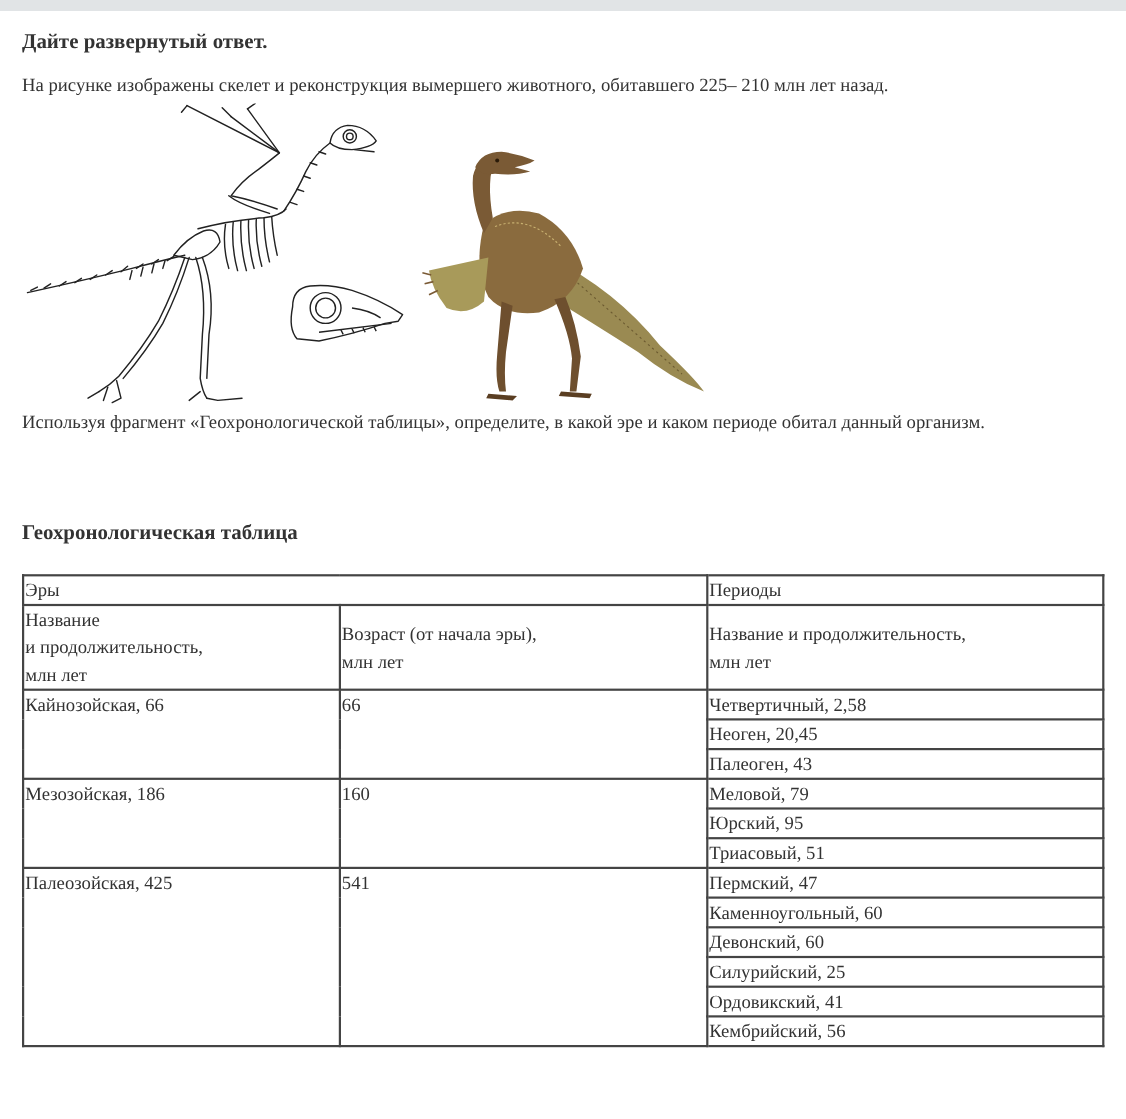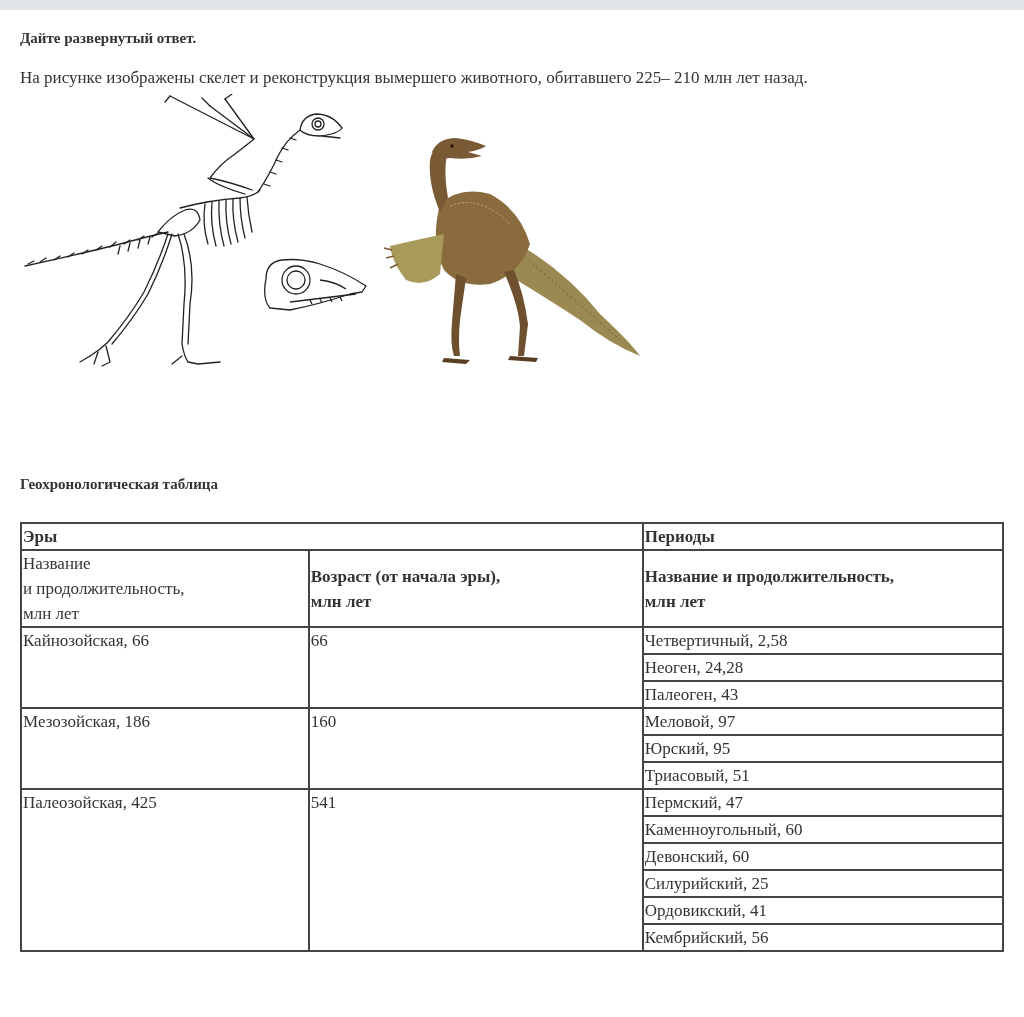--- a/index.html
+++ b/index.html
@@ -2,42 +2,42 @@
 <html><head>
 <meta charset="utf-8">
 <style>
   html, body { margin: 0; padding: 0; background: #ffffff; }
   body {
     width: 1024px; height: 1017px; position: relative; overflow: hidden;
     font-family: "Liberation Serif", "DejaVu Serif", serif;
     color: #333333;
   }
   .topbar { position: absolute; left: 0; top: 0; width: 1024px; height: 10px; background: #e1e4e6; }
-  .heading-bold { font-weight: bold; font-size: 15px; line-height: 25px; color: #333; margin: 0; }
+  .heading-bold { font-weight: bold; font-size: 19px; line-height: 25px; color: #333; margin: 0; }
   .para { font-size: 17px; line-height: 25px; margin: 0; color: #333; }
   #task-heading { position: absolute; left: 20px; top: 26px; }
   #intro { position: absolute; left: 20px; top: 65px; }
   #figure { position: absolute; left: 20px; top: 94px; width: 640px; height: 276px; }
   #question { position: absolute; left: 20px; top: 371px; width: 990px; }
   #table-title { position: absolute; left: 20px; top: 472px; }
 
   table.geo {
     position: absolute; left: 20px; top: 522px;
     width: 984px; border-collapse: collapse;
     font-size: 17px; color: #333;
   }
   table.geo td {
     border: 2px solid #444; padding: 0 1px; vertical-align: top;
     line-height: 25px; height: 23px;
   }
-  table.geo td.bold { font-weight: bold; }
+  table.geo td.bold { font-weight: normal; }
   .col1 { width: 286px; }
   .col2 { width: 332px; }
   .col3 { width: 358px; }
-  .vmid { vertical-align: middle !important; font-weight: bold; }
+  .vmid { vertical-align: middle !important; }
 </style>
 </head>
 <body>
 
 <div class="topbar"></div>
 
 <p id="task-heading" class="heading-bold">Дайте развернутый ответ.</p>
 <p id="intro" class="para">На рисунке изображены скелет и реконструкция вымершего животного, обитавшего  225– 210 млн лет назад.</p>
 
 <div id="figure">
@@ -101,20 +101,21 @@
       <path d="M372,156 L364,154 M374,162 L366,164 M378,170 L370,174" stroke="#7a5a35" stroke-width="1.5"></path>
 
       <path d="M436,180 L432,228 Q430,250 434,262 L440,262 Q438,246 440,226 L446,184 Z" fill="#6e4f2e"></path>
       <path d="M484,178 Q498,210 500,232 L498,262 L504,262 L508,230 Q504,200 494,176 Z" fill="#6e4f2e"></path>
       <path d="M424,264 L450,266 L446,270 L422,268 Z M490,262 L518,264 L516,268 L488,266 Z" fill="#5a3e22"></path>
     </g>
   </svg>
 </div>
 
 <div id="question">
+  <p class="para">Используя фрагмент «Геохронологической таблицы», определите, в какой эре и каком периоде обитал данный организм.</p>
 </div>
 
 <p id="table-title" class="heading-bold">Геохронологическая таблица</p>
 
 <table class="geo">
   <colgroup>
     <col class="col1">
       <col class="col2">
       <col class="col3">
   </colgroup>
@@ -132,30 +133,30 @@
     <td class="vmid" style="white-space:pre-line;">Название и продолжительность,
 млн лет</td>
   </tr>
 
   <tr>
     <td rowspan="3">Кайнозойская, 66</td>
     <td rowspan="3">66</td>
     <td>Четвертичный, 2,58</td>
   </tr>
   <tr>
-        <td>Неоген, 24,28</td>
+        <td>Неоген, 20,45</td>
       </tr>
   <tr>
         <td>Палеоген, 43</td>
       </tr>
 
   <tr>
     <td rowspan="3">Мезозойская, 186</td>
     <td rowspan="3">160</td>
-    <td>Меловой, 97</td>
+    <td>Меловой, 79</td>
   </tr>
   <tr>
         <td>Юрский, 95</td>
       </tr>
   <tr>
         <td>Триасовый, 51</td>
       </tr>
 
   <tr>
     <td rowspan="6">Палеозойская, 425</td>

